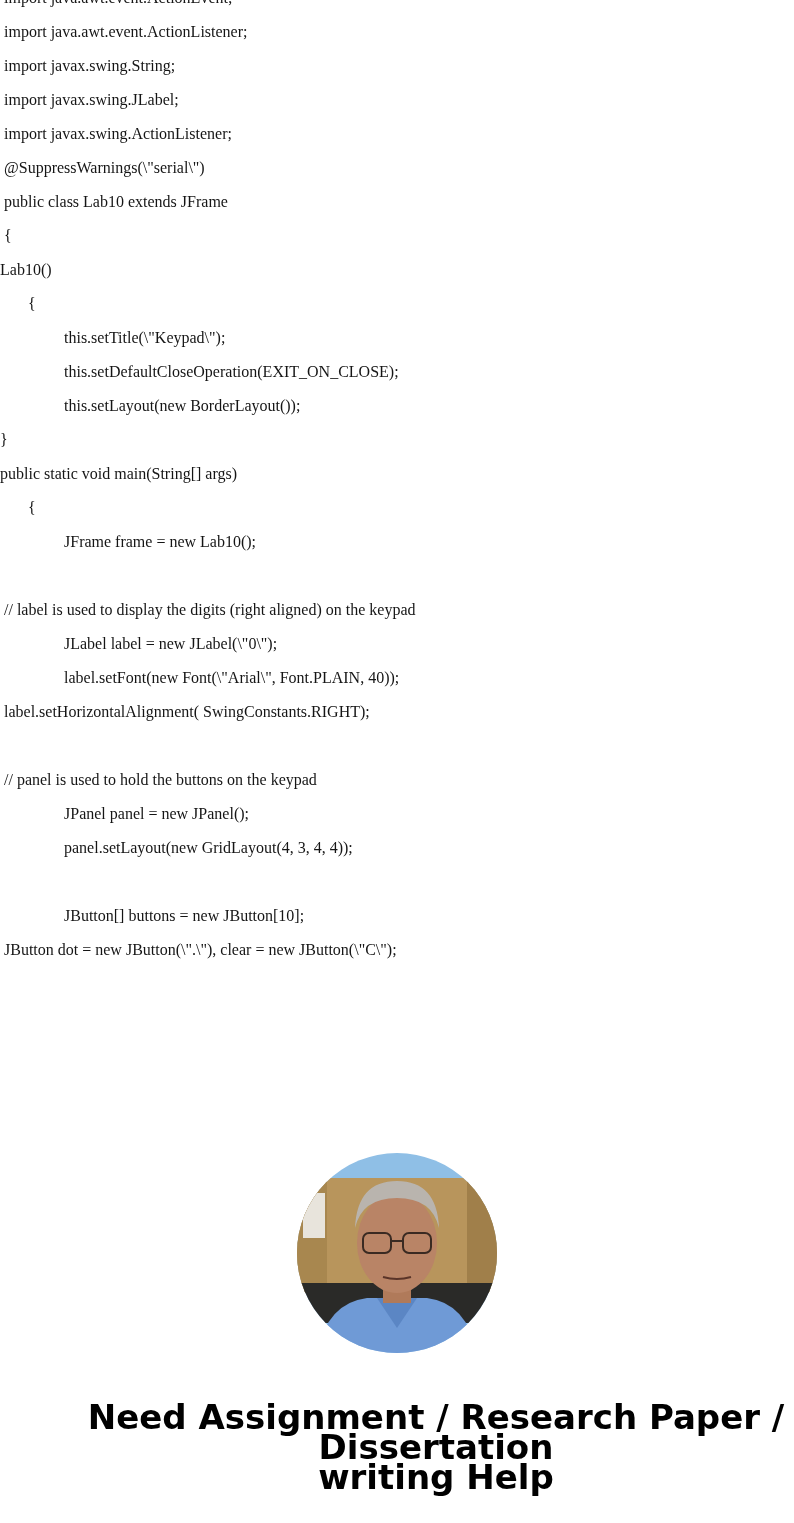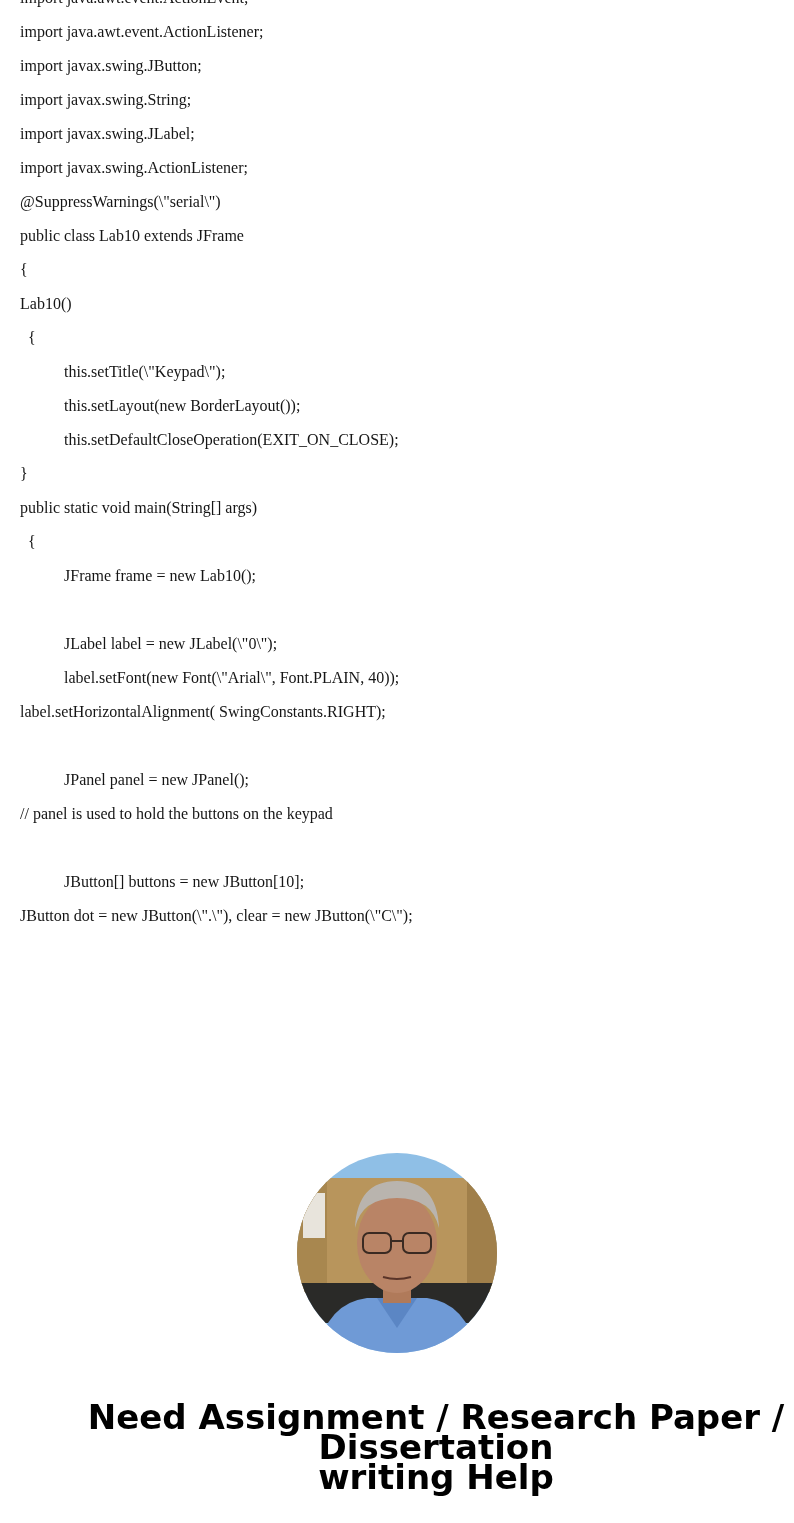--- a/index.html
+++ b/index.html
@@ -1,55 +1,56 @@
 <!DOCTYPE html>
 <html><head>
 <meta charset="utf-8">
 <style>
   html, body { margin: 0; padding: 0; background: #ffffff; }
   body { width: 794px; height: 1523px; position: relative; overflow: hidden; color: #111; }
   .code { position: absolute; left: 0; top: -19px; width: 794px; }
   .line { position: relative; height: 34px; line-height: 34px; font-family: "Liberation Serif", serif; font-size: 16px; white-space: pre; color: #151515; }
-  .i0 { padding-left: 20px; }
-  .i1 { padding-left: 20px; }
+  .i0 { padding-left: 4px; }
+  .i1 { }
   .i2 { padding-left: 28px; }
   .i3 { padding-left: 64px; }
   .avatar-wrap { position: absolute; left: 297px; top: 1153px; width: 200px; height: 200px; border-radius: 50%; overflow: hidden; }
   .avatar-wrap svg { display: block; }
   .promo { position: absolute; left: 0; top: 1402px; width: 794px; text-align: center; font-family: "DejaVu Sans", sans-serif; font-weight: bold; font-size: 34px; line-height: 30px; color: #000; margin-left: 39px; }
 </style>
 </head>
 <body>
 
 <div class="code">
   <div class="line i0">import java.awt.event.ActionEvent;</div>
   <div class="line i0">import java.awt.event.ActionListener;</div>
-  <div class="line i0">import javax.swing.JButton;</div>
   <div class="line i0">import javax.swing.String;</div>
   <div class="line i0">import javax.swing.JLabel;</div>
   <div class="line i0">import javax.swing.ActionListener;</div>
   <div class="line i0">@SuppressWarnings(\"serial\")</div>
   <div class="line i0">public class Lab10 extends JFrame</div>
   <div class="line i0">{</div>
   <div class="line i1">Lab10()</div>
   <div class="line i2">{</div>
   <div class="line i3">this.setTitle(\"Keypad\");</div>
+  <div class="line i3">this.setDefaultCloseOperation(EXIT_ON_CLOSE);</div>
   <div class="line i3">this.setLayout(new BorderLayout());</div>
-  <div class="line i3">this.setDefaultCloseOperation(EXIT_ON_CLOSE);</div>
   <div class="line i1">}</div>
   <div class="line i1">public static void main(String[] args)</div>
   <div class="line i2">{</div>
   <div class="line i3">JFrame frame = new Lab10();</div>
   <div class="line i0"></div>
+  <div class="line i0">// label is used to display the digits (right aligned) on the keypad</div>
   <div class="line i3">JLabel label = new JLabel(\"0\");</div>
   <div class="line i3">label.setFont(new Font(\"Arial\", Font.PLAIN, 40));</div>
   <div class="line i0">label.setHorizontalAlignment( SwingConstants.RIGHT);</div>
   <div class="line i0"></div>
+  <div class="line i0">// panel is used to hold the buttons on the keypad</div>
   <div class="line i3">JPanel panel = new JPanel();</div>
-  <div class="line i0">// panel is used to hold the buttons on the keypad</div>
+  <div class="line i3">panel.setLayout(new GridLayout(4, 3, 4, 4));</div>
   <div class="line i0"></div>
   <div class="line i3">JButton[] buttons = new JButton[10];</div>
   <div class="line i0">JButton dot = new JButton(\".\"), clear = new JButton(\"C\");</div>
 </div>
 
 <div class="avatar-wrap">
   <svg width="200" height="200" viewBox="0 0 200 200">
     <rect width="200" height="200" fill="#8fbfe6"></rect>
     <rect x="0" y="25" width="200" height="115" fill="#b8955c"></rect>
     <rect x="0" y="25" width="30" height="115" fill="#a8874f"></rect>

